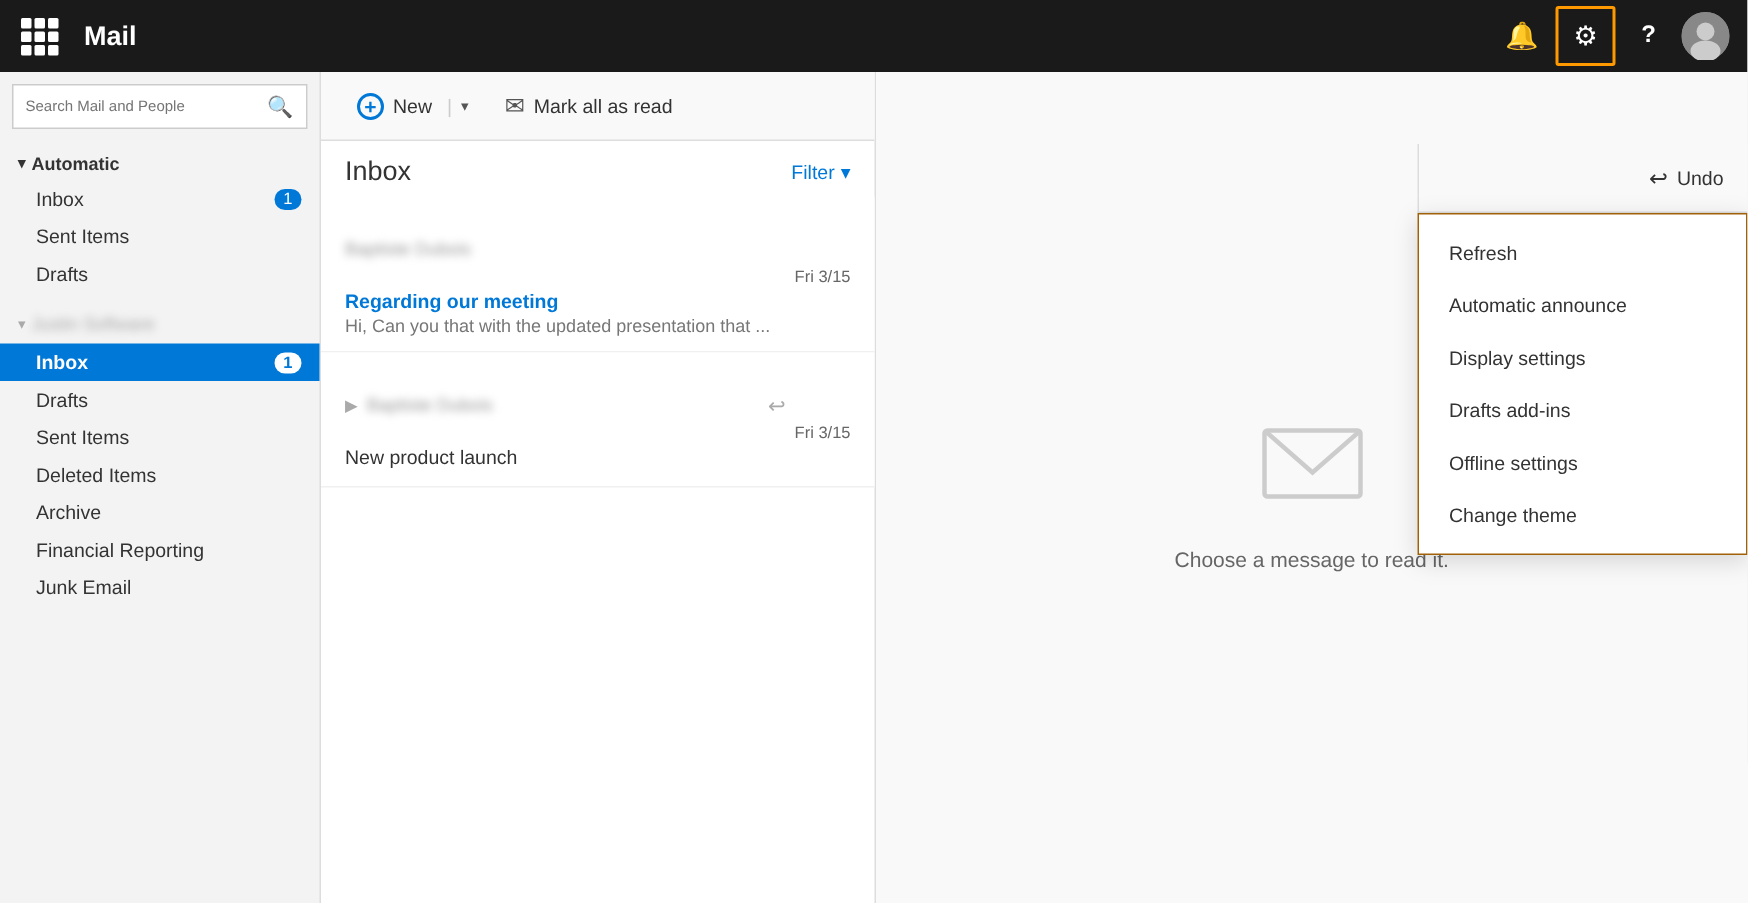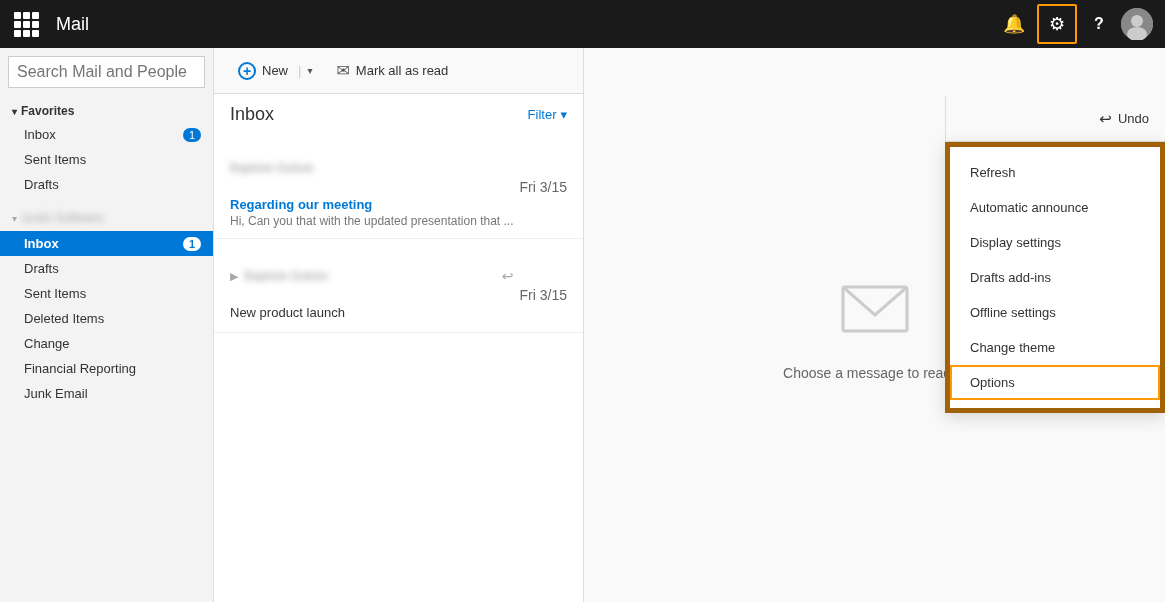--- a/index.html
+++ b/index.html
@@ -8,39 +8,39 @@
     
     .topbar {
       display: flex; align-items: center;
       background: #1a1a1a; color: white;
       height: 48px; padding: 0 12px;
       gap: 8px;
     }
     .topbar-grid-icon { width: 28px; height: 28px; cursor: pointer; display: flex; align-items: center; justify-content: center; }
     .grid-icon-svg { display: grid; grid-template-columns: repeat(3,7px); grid-template-rows: repeat(3,7px); gap: 2px; }
     .grid-dot { background: white; border-radius: 1px; }
-    .topbar-title { font-size: 18px; font-weight: 400; color: white; flex: 1; padding-left: 8px; }
+    .topbar-title { font-size: 18px; font-weight: 700; color: white; flex: 1; padding-left: 8px; }
     .topbar-icon-btn {
       width: 40px; height: 40px; display: flex; align-items: center; justify-content: center;
       color: white; cursor: pointer; border-radius: 2px; font-size: 16px; position: relative;
     }
     .topbar-icon-btn.active { border: 2px solid #f90; background: transparent; }
     .topbar-avatar { width: 32px; height: 32px; border-radius: 50%; background: #888; display: flex; align-items: center; justify-content: center; color: white; font-size: 14px; cursor: pointer; }
 
     
     .main { display: flex; height: calc(602px - 48px); }
 
     
     .sidebar { width: 214px; background: #f3f3f3; border-right: 1px solid #ddd; display: flex; flex-direction: column; flex-shrink: 0; }
     .search-box {
       display: flex; align-items: center;
       background: white; border: 1px solid #ccc;
       margin: 8px; padding: 6px 8px; gap: 6px;
     }
-    .search-input { border: none; outline: none; font-size: 16px; color: #666; flex: 1; background: transparent; }
+    .search-input { border: none; outline: none; font-size: 10px; color: #666; flex: 1; background: transparent; }
     .search-icon { color: #555; font-size: 14px; cursor: pointer; }
 
     .sidebar-section { padding: 4px 0; }
     .favorites-header {
       display: flex; align-items: center; gap: 4px;
       padding: 4px 12px; font-size: 12px; color: #333; cursor: pointer; font-weight: 600;
     }
     .chevron { font-size: 10px; }
     .sidebar-item {
       display: flex; align-items: center; justify-content: space-between;
@@ -79,38 +79,38 @@
       display: flex; align-items: center; justify-content: space-between;
       padding: 10px 16px 6px;
     }
     .inbox-title { font-size: 18px; font-weight: 300; color: #333; }
     .filter-btn { display: flex; gap: 4px; color: #0078d7; cursor: pointer; font-size: 13px; background: none; border: none; margin-left: 48px; }
 
     .email-item { padding: 10px 16px; border-bottom: 1px solid #f0f0f0; cursor: pointer; background: white; }
     .email-sender-row { display: flex; align-items: center; justify-content: space-between; margin-bottom: 2px; }
     .email-sender { font-size: 12px; color: #999; font-weight: 400; }
     .email-sender.blurred { filter: blur(3px); color: #999; font-size: 12px; }
-    .email-date { font-size: 14px; color: #666; margin-top: 38px; }
+    .email-date { font-size: 11px; color: #666; margin-top: 38px; }
     .email-subject { font-size: 13px; color: #0078d7; font-weight: 600; margin-bottom: 2px; }
     .email-subject.unread { color: #0078d7; }
     .email-preview { font-size: 12px; color: #777; white-space: nowrap; overflow: hidden; text-overflow: ellipsis; }
     .email-reply-icon { color: #aaa; font-size: 14px; }
 
     
     .reading-pane {
       flex: 1; background: #f9f9f9; display: flex; align-items: center; justify-content: center;
       flex-direction: column; gap: 16px;
     }
     .reading-pane-icon { width: 80px; height: 80px; }
     .reading-pane-text { color: #666; font-size: 14px; }
 
     
     .dropdown-overlay { position: absolute; top: 48px; right: 0; z-index: 100; }
     .dropdown-menu {
-      background: white; border: 5px solid #a16207; box-shadow: 0 4px 16px rgba(0,0,0,0.15);
+      background: white; border: 1px solid #a16207; box-shadow: 0 4px 16px rgba(0,0,0,0.15);
       min-width: 220px; padding: 8px 0;
     }
     .menu-item {
       padding: 10px 20px; cursor: pointer; font-size: 13px; color: #333;
       display: block; width: 100%;
     }
     .menu-item.highlighted { border: 2px solid #f90; padding: 8px 18px; background: white; }
     .undo-btn { display: flex; align-items: center; gap: 6px; background: none; border: none; cursor: pointer; color: #333; font-size: 13px; }
 
     .topbar-right { display: flex; align-items: center; gap: 2px; }
@@ -151,21 +151,21 @@
 
   <div class="sidebar">
     <div class="search-box">
       <input class="search-input" type="text" placeholder="Search Mail and People" style="">
       <span class="search-icon">🔍</span>
     </div>
 
     <div class="sidebar-section">
       <div class="favorites-header">
         <span class="chevron">▾</span>
-        <span>Favorites</span>
+        <span>Automatic</span>
       </div>
       <div class="sidebar-item">
         <span>Inbox</span>
         <span class="badge">1</span>
       </div>
       <div class="sidebar-item">
         <span>Sent Items</span>
       </div>
       <div class="sidebar-item">
         <span>Drafts</span>
@@ -184,21 +184,21 @@
       <div class="sidebar-item">
         <span>Drafts</span>
       </div>
       <div class="sidebar-item">
         <span>Sent Items</span>
       </div>
       <div class="sidebar-item">
         <span>Deleted Items</span>
       </div>
       <div class="sidebar-item">
-        <span>Change</span>
+        <span>Archive</span>
       </div>
       <div class="sidebar-item">
         <span>Financial Reporting</span>
       </div>
       <div class="sidebar-item">
         <span>Junk Email</span>
       </div>
     </div>
   </div>
 
@@ -266,17 +266,16 @@
         <span>Undo</span>
       </button>
     </div>
     <div class="dropdown-menu">
       <div class="menu-item">Refresh</div>
       <div class="menu-item">Automatic announce</div>
       <div class="menu-item">Display settings</div>
       <div class="menu-item">Drafts add-ins</div>
       <div class="menu-item">Offline settings</div>
       <div class="menu-item">Change theme</div>
-      <div class="menu-item highlighted">Options</div>
     </div>
   </div>
 
 </div>
 
 </body></html>

